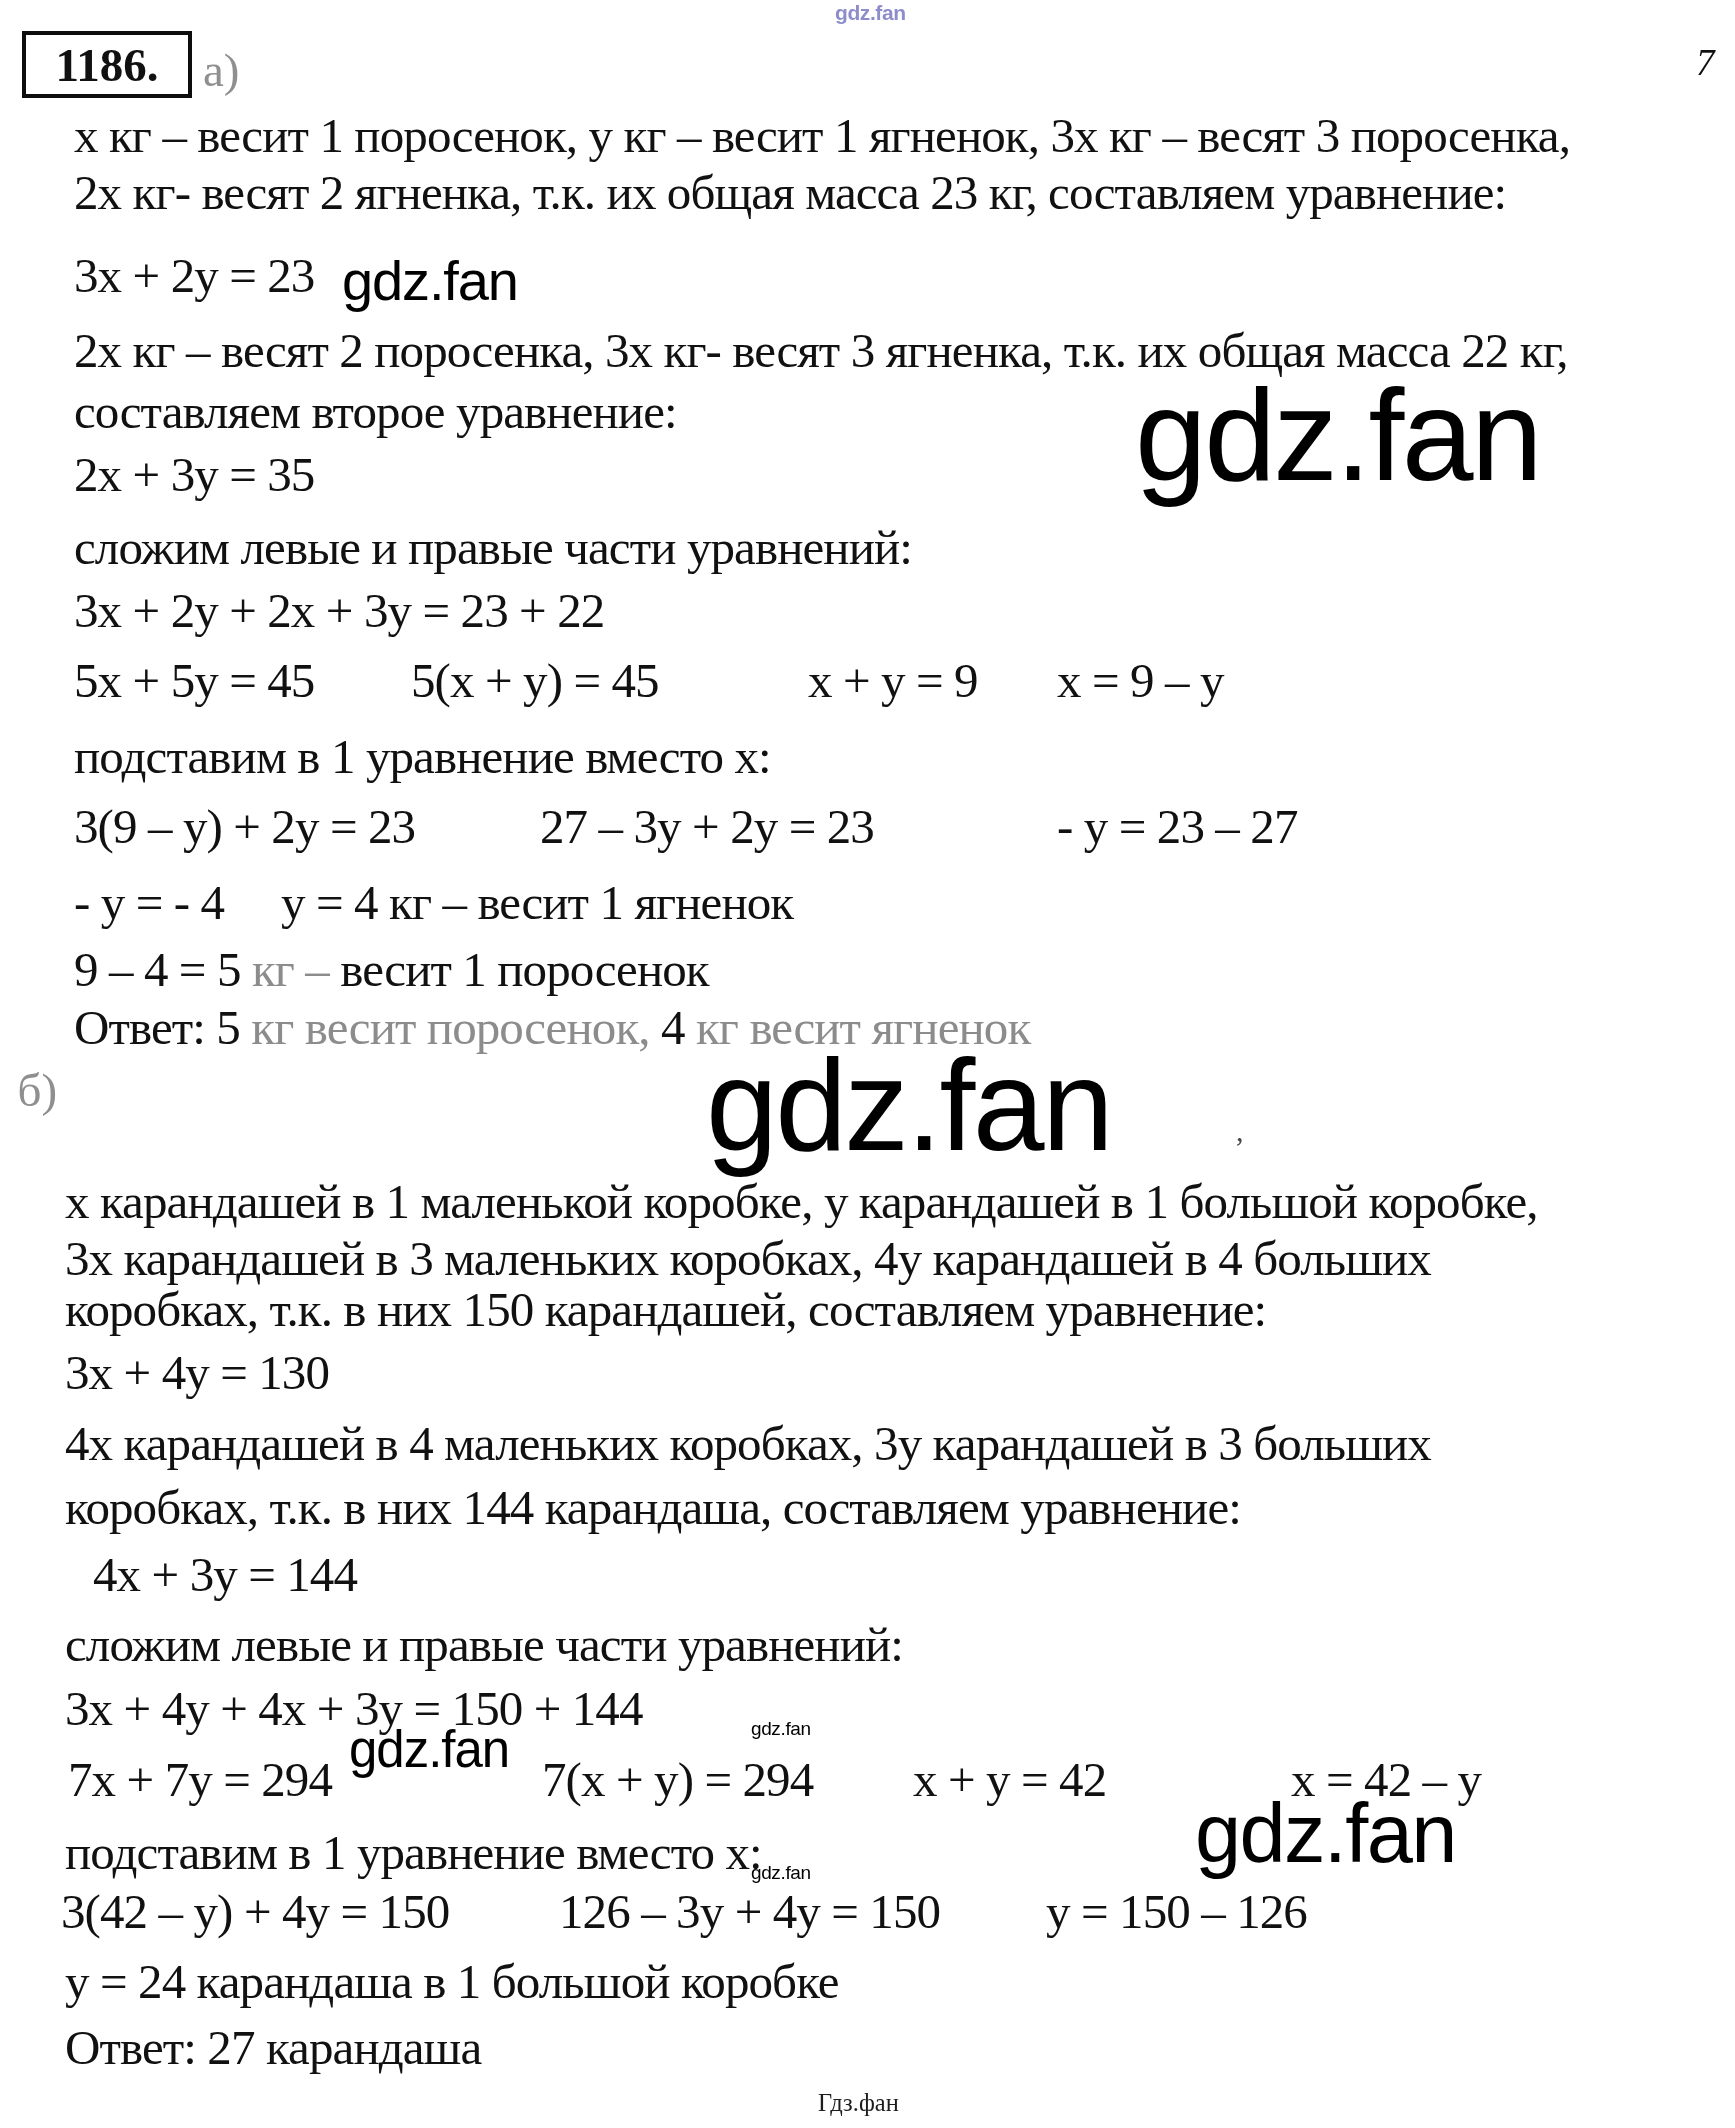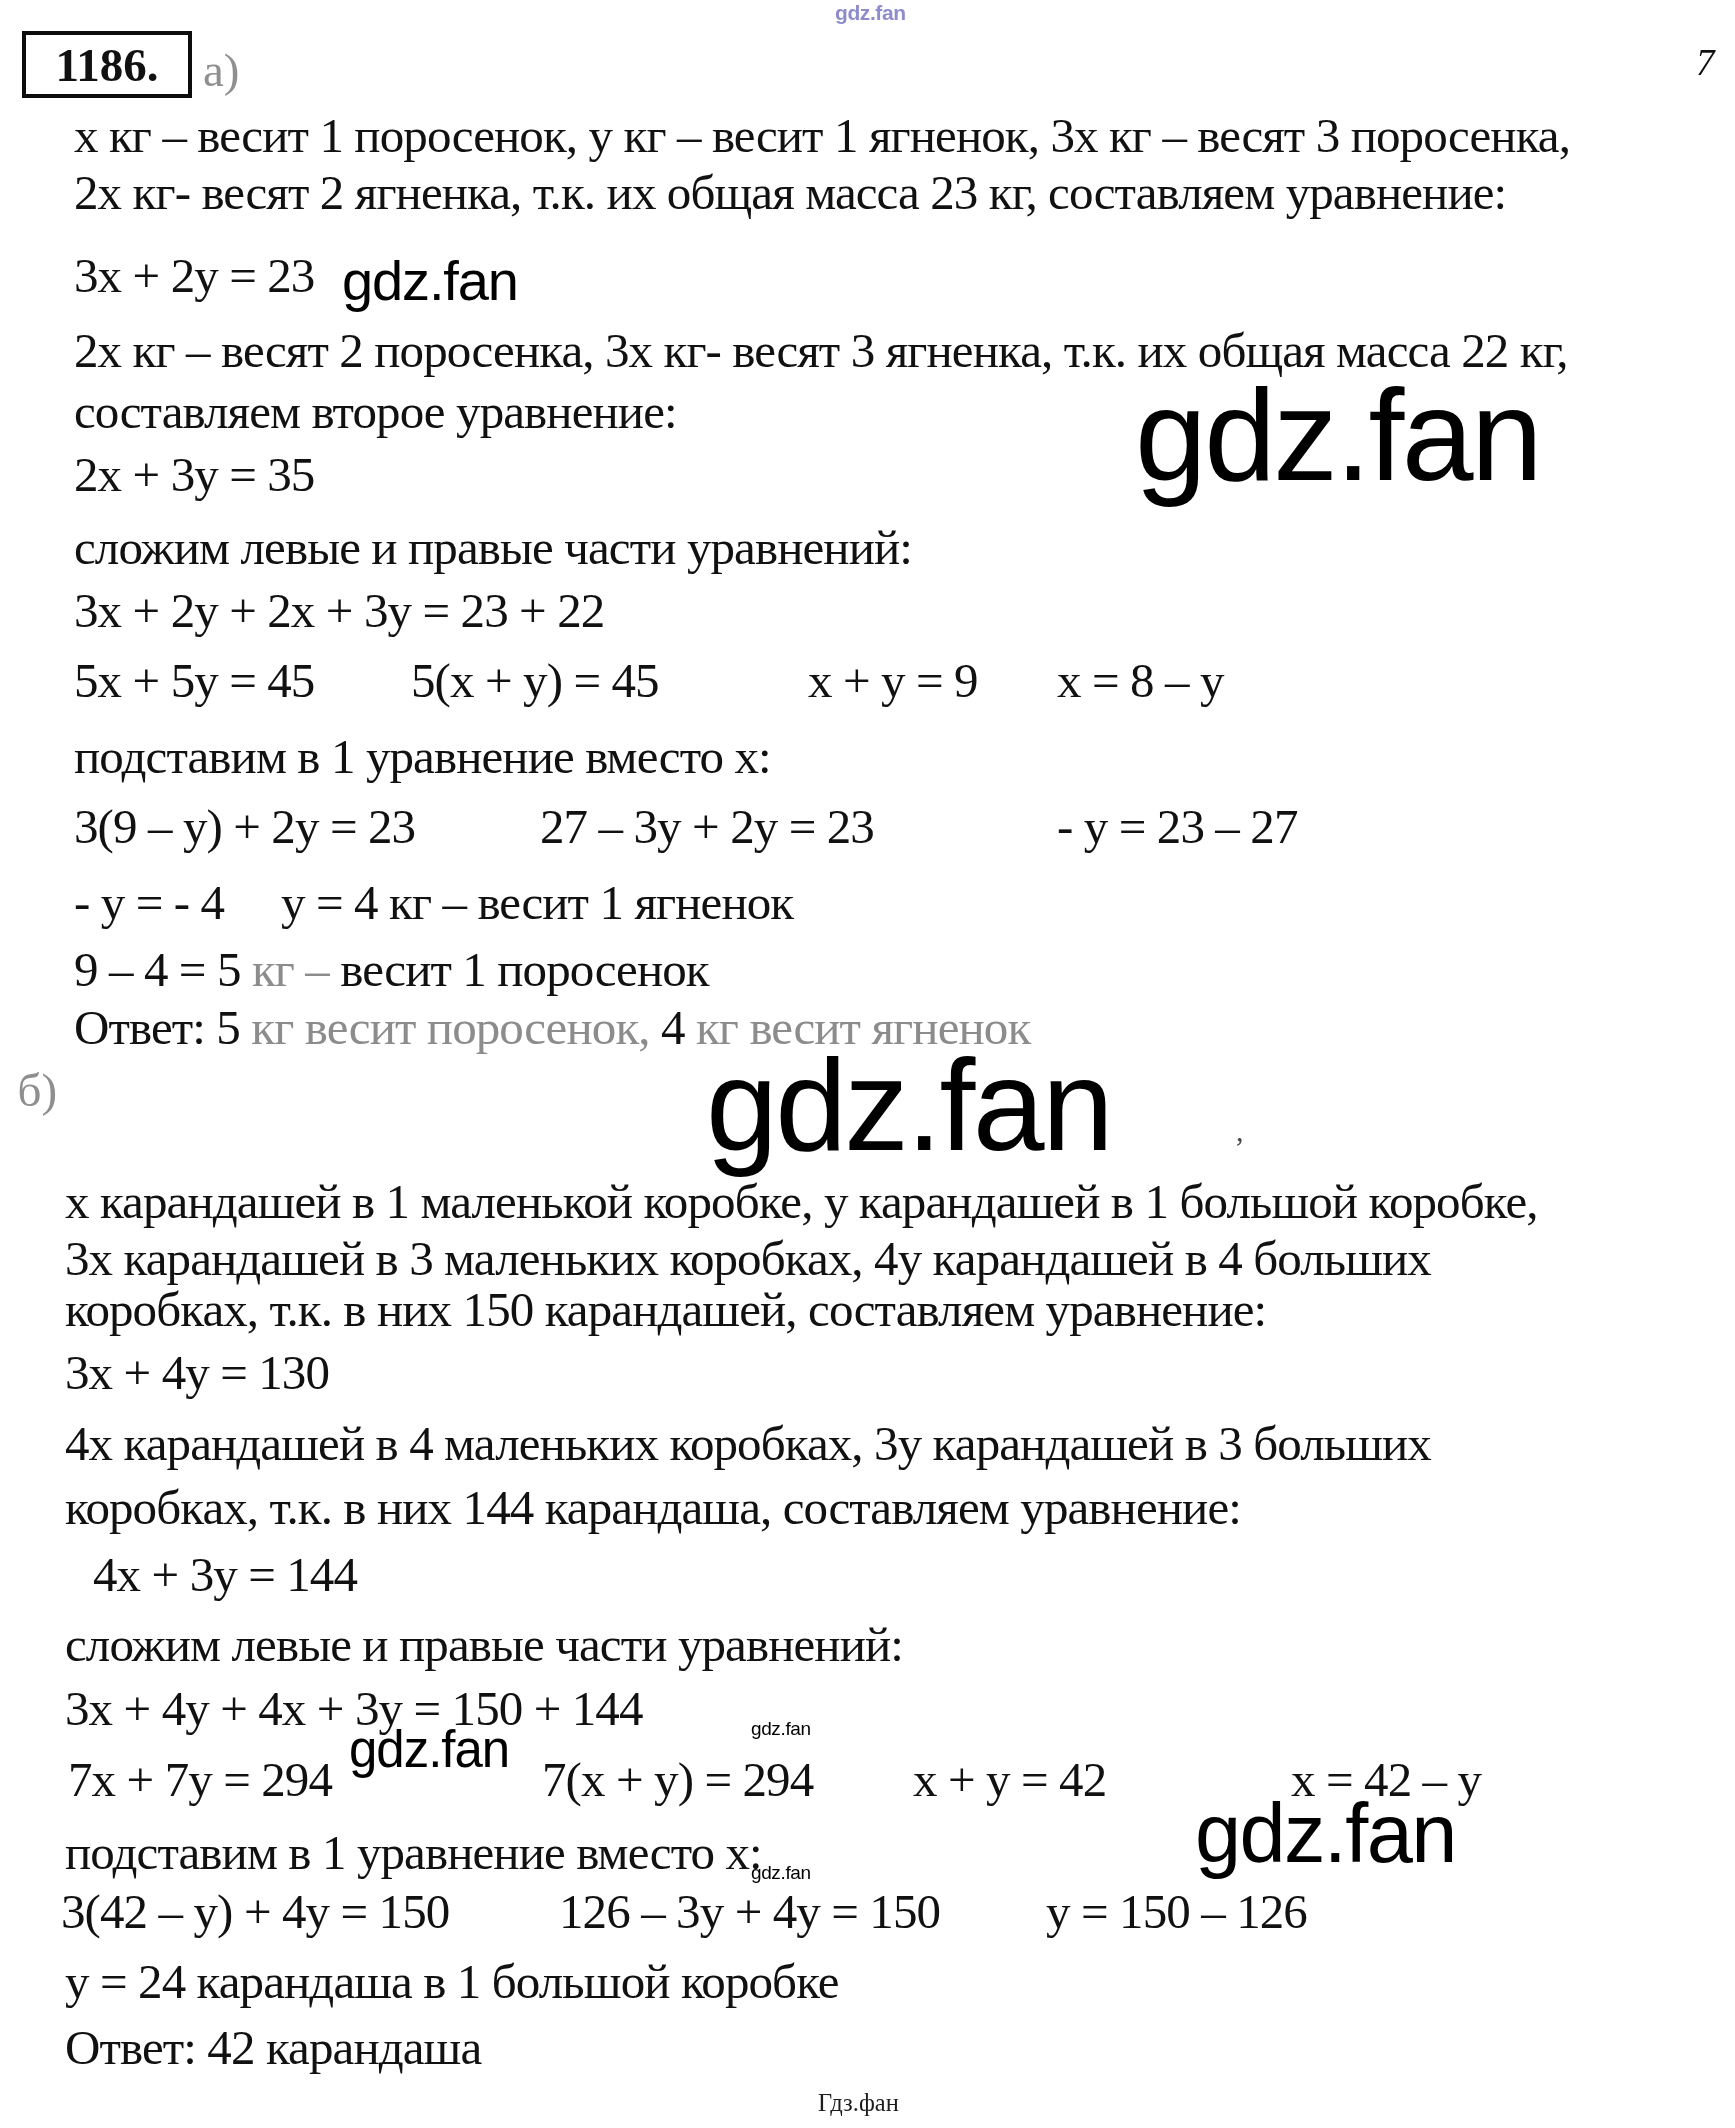--- a/index.html
+++ b/index.html
@@ -57,21 +57,21 @@
 
 <div class="wm" style="left:1135px;top:371px;font-size:129px;">gdz.fan</div>
 
 <div class="ln" style="left:74px;top:450px;">2x + 3y = 35</div>
 <div class="ln" style="left:74px;top:523px;">сложим левые и правые части уравнений:</div>
 <div class="ln" style="left:74px;top:586px;">3x + 2y + 2x + 3y = 23 + 22</div>
 
 <div class="ln" style="left:74px;top:656px;">5x + 5y = 45</div>
 <div class="ln" style="left:411px;top:656px;">5(x + y) = 45</div>
 <div class="ln" style="left:808px;top:656px;">x + y = 9</div>
-<div class="ln" style="left:1057px;top:656px;">x = 8 – y</div>
+<div class="ln" style="left:1057px;top:656px;">x = 9 – y</div>
 
 <div class="ln" style="left:74px;top:732px;">подставим в 1 уравнение вместо x:</div>
 
 <div class="ln" style="left:74px;top:802px;">3(9 – y) + 2y = 23</div>
 <div class="ln" style="left:540px;top:802px;">27 – 3y + 2y = 23</div>
 <div class="ln" style="left:1057px;top:802px;">- y = 23 – 27</div>
 
 <div class="ln" style="left:74px;top:878px;">- y = - 4</div>
 <div class="ln" style="left:281px;top:878px;">y = 4 кг – весит 1 ягненок</div>
 
@@ -105,16 +105,16 @@
 <div class="wm" style="left:1195px;top:1792px;font-size:83px;">gdz.fan</div>
 
 <div class="ln" style="left:65px;top:1828px;">подставим в 1 уравнение вместо x:</div>
 <div class="wm" style="left:751px;top:1863px;font-size:19px;">gdz.fan</div>
 
 <div class="ln" style="left:61px;top:1887px;">3(42 – y) + 4y = 150</div>
 <div class="ln" style="left:559px;top:1887px;">126 – 3y + 4y = 150</div>
 <div class="ln" style="left:1046px;top:1887px;">y = 150 – 126</div>
 
 <div class="ln" style="left:65px;top:1957px;">y = 24 карандаша в 1 большой коробке</div>
-<div class="ln" style="left:65px;top:2023px;">Ответ: 42 карандаша</div>
+<div class="ln" style="left:65px;top:2023px;">Ответ: 27 карандаша</div>
 
 <div class="footer-mark">Гдз.фан</div>
 
 
 </body></html>

